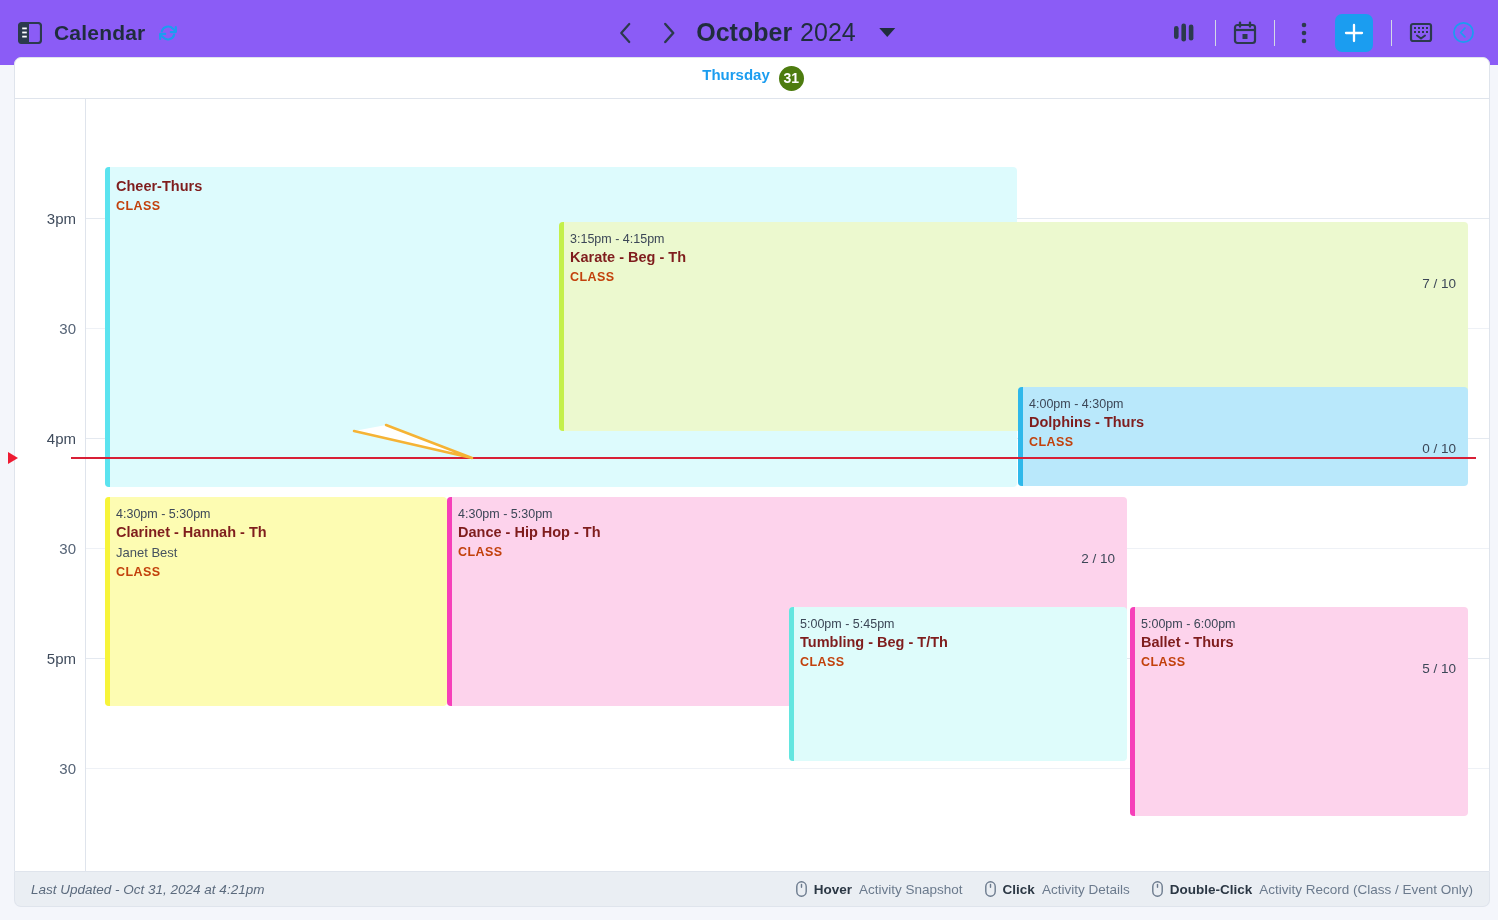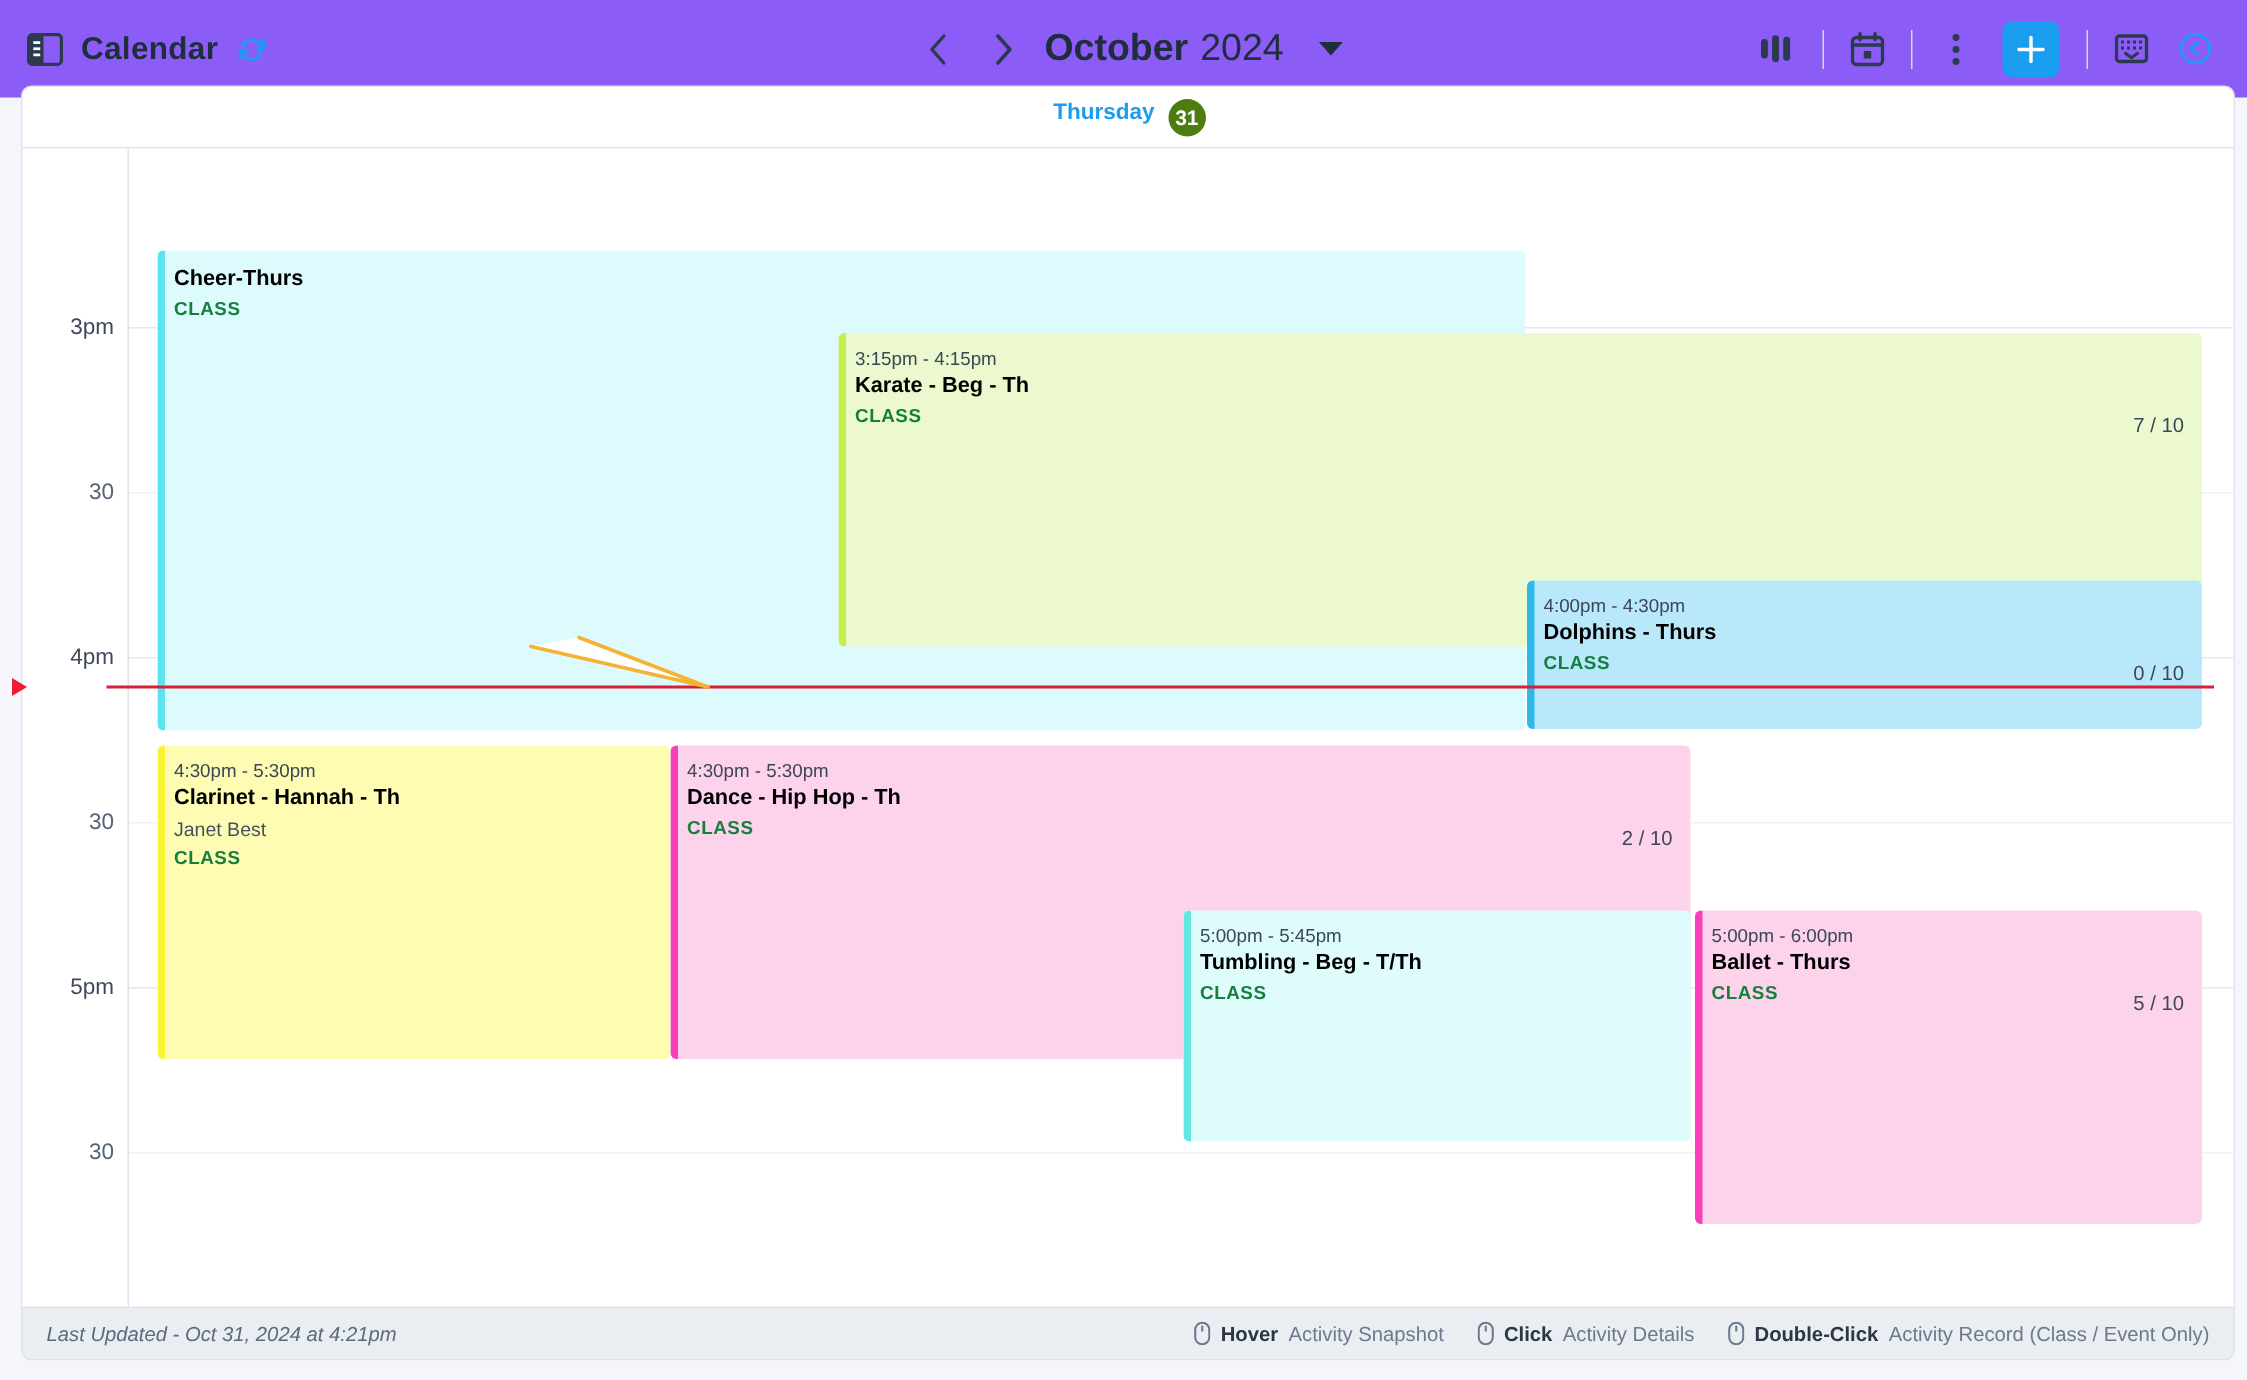--- a/index.html
+++ b/index.html
@@ -94,23 +94,23 @@
   .gline { position: absolute; left: 0; width: 1405px; height: 1px; background: #e4e9f0; }
   .gline.half { background: #eef1f6; }
 
   
   .ev {
     position: absolute; border-radius: 4px; overflow: hidden;
     padding: 9px 12px 0 11px; cursor: pointer;
   }
   .ev .bar { position: absolute; left: 0; top: 0; bottom: 0; width: 5px; }
   .ev .time { font-size: 12.5px; color: #3c4757; line-height: 16px; }
-  .ev .title { font-size: 14.5px; font-weight: bold; color: #000000; line-height: 21px; }
+  .ev .title { font-size: 14.5px; font-weight: bold; color: #7f1d1d; line-height: 21px; }
   .ev .sub  { font-size: 13px; color: #46525f; line-height: 20px; }
-  .ev .kind { font-size: 12.5px; font-weight: bold; color: #15803d; letter-spacing: .4px; line-height: 19px; }
+  .ev .kind { font-size: 12.5px; font-weight: bold; color: #c2410c; letter-spacing: .4px; line-height: 19px; }
   .ev .cnt {
     position: absolute; right: 12px; font-size: 13.5px; color: #3c4757; white-space: nowrap;
   }
 
   
   .nowline {
     position: absolute; left: 71px; width: 1405px; height: 2px;
     background: #d81f36; z-index: 40;
   }
   .nowmark {

